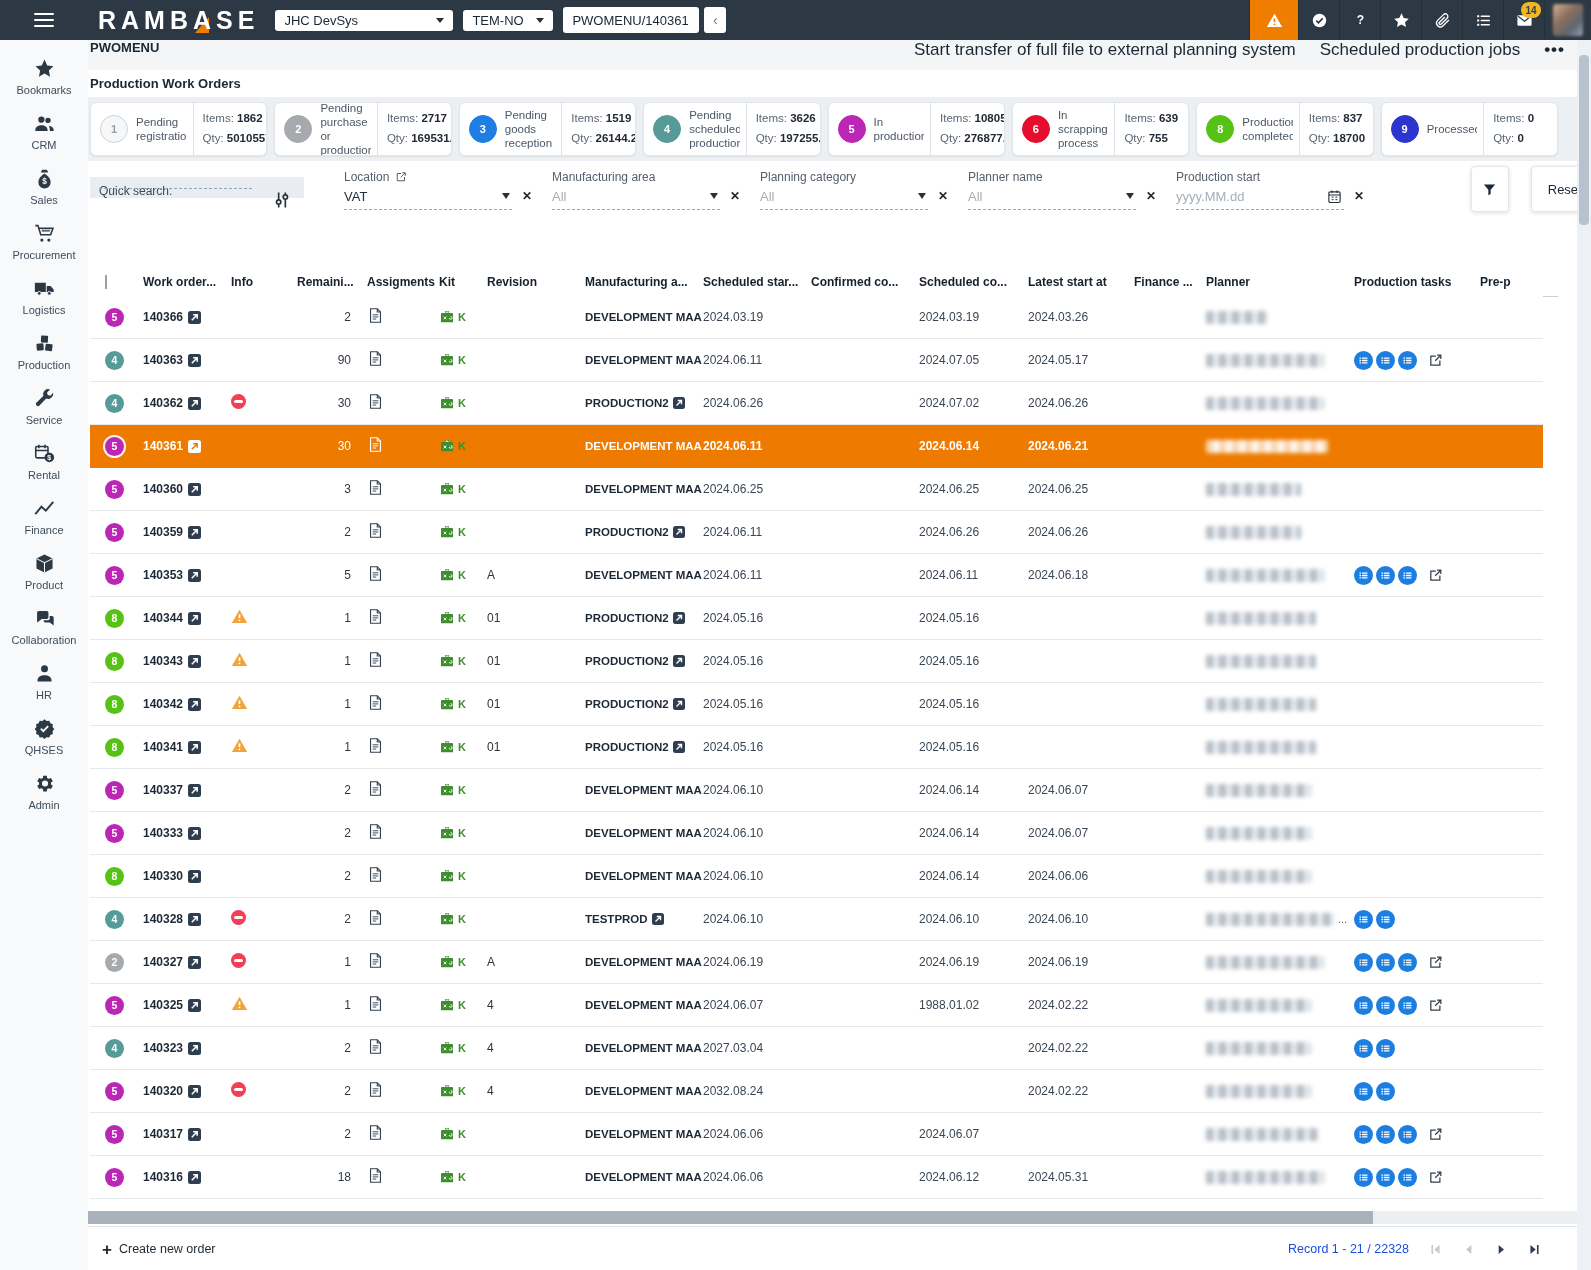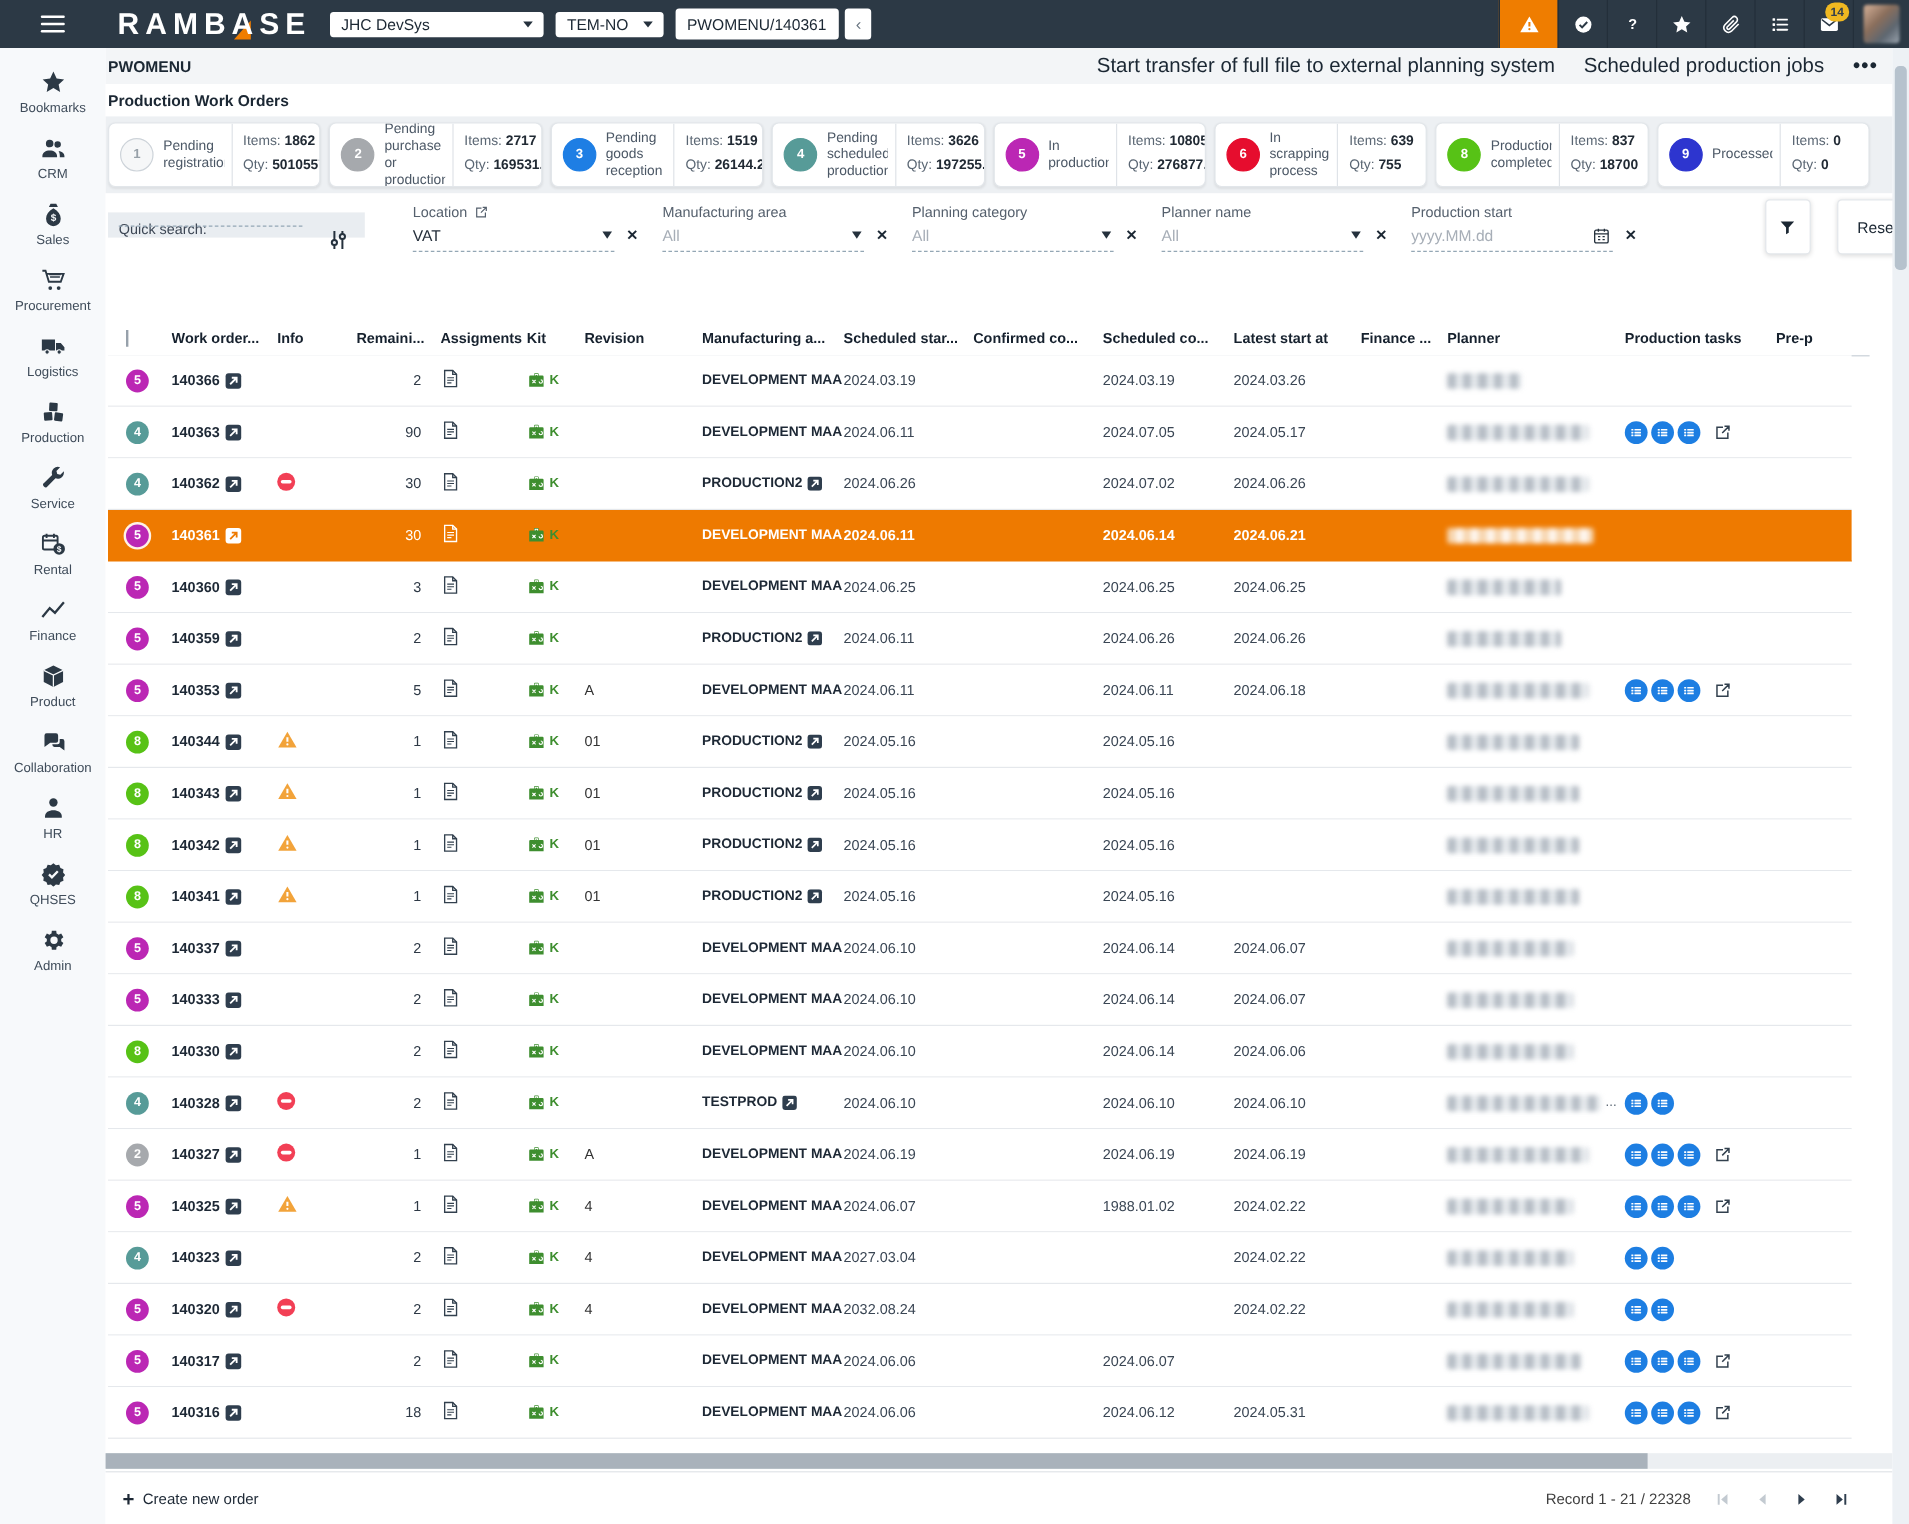--- a/index.html
+++ b/index.html
@@ -28,21 +28,21 @@
   .tb-avatar .pic{width:30px;height:32px;border-radius:3px;background:linear-gradient(135deg,#c2a089 10%,#8b6f5c 40%,#5d6670 70%,#9aa3ad 100%);filter:blur(1.5px)}
 
   
   .sidebar{position:absolute;top:40px;left:0;width:88px;bottom:0;background:#f7f9fb;display:flex;flex-direction:column;align-items:center;padding-top:10px}
   .side-item{display:flex;flex-direction:column;align-items:center;gap:5px;width:100%;padding:8px 0 9px;color:#2c3945;cursor:pointer}
   .side-item .icn{width:21px;height:21px}
   .side-label{font-size:11px;color:#3f4c5a}
 
   
   .content{position:absolute;left:88px;top:40px;right:14px;bottom:0;background:#fff}
-  .menubar{position:absolute;top:0;left:0;right:0;height:30px;background:#f3f5f7;display:flex;align-items:center;padding:0 12px 0 2px}
+  .menubar{position:absolute;top:0;left:0;right:0;height:30px;background:#f3f5f7;display:flex;align-items:flex-start;padding:0 12px 0 2px}
   .appid{font-weight:bold;font-size:13px;color:#1b2733}
   .mb-right{margin-left:auto;display:flex;gap:24px;align-items:center;font-size:17px;color:#1b2733}
   .mb-link{cursor:pointer}
   .mb-more{font-weight:bold;letter-spacing:1px;cursor:pointer}
 
   .ptitle{position:absolute;top:36px;left:2px;width:1468px;font-size:13px;font-weight:bold;color:#1b2733;padding-bottom:7px;border-bottom:3px solid #ef7d00}
 
   .cardstrip{position:absolute;top:57px;left:0;right:0;height:64px;background:#edf0f3}
   .cards{position:absolute;top:62px;left:2px;width:1468px;display:flex;gap:7px}
   .card{flex:1;background:#fff;border:1px solid #e2e6ea;border-radius:6px;box-shadow:0 1px 2px rgba(0,0,0,.07);height:52px;display:flex;align-items:center;overflow:hidden;cursor:pointer}
@@ -117,21 +117,21 @@
   .tcirc{width:19px;height:19px;border-radius:50%;background:#1d7ee2;display:flex;align-items:center;justify-content:center;cursor:pointer}
   .tcirc .icn{width:13px;height:13px}
   .text{width:15px;height:15px;color:#32404e;margin-left:8px;cursor:pointer}
 
   
   .hscroll{position:absolute;left:0;right:0;top:1171px;height:13px;background:#eceff2}
   .hthumb{position:absolute;left:0;width:1285px;top:0;bottom:0;background:#a9b2bb;cursor:grab}
   .footer{position:absolute;left:0;right:0;top:1186px;height:44px;background:#fff;border-top:1px solid #e0e4e8;display:flex;align-items:center;padding:0 36px 0 14px;font-size:12.5px;color:#1d2835}
   .create{display:flex;align-items:center;gap:7px;cursor:pointer}
   .plus{font-size:17px;font-weight:bold;color:#1d2835;line-height:1}
-  .frecord{margin-left:auto;display:flex;align-items:center;gap:20px;color:#404040}
+  .frecord{margin-left:auto;display:flex;align-items:center;gap:20px;color:#1d4ed8}
   .pgbtn{width:13px;height:13px;cursor:pointer}
   .pgbtn.dis{color:#c3cad1}
   .pgbtn.act{color:#2f3e4e}
   .vscroll{position:absolute;top:40px;right:0;width:14px;bottom:0;background:#edf1f5}
   .vthumb{position:absolute;left:2px;right:2px;top:15px;height:170px;border-radius:4px;background:#b6c2cd;cursor:grab}
 </style>
 </head>
 <body>
 
 <div class="topbar">

